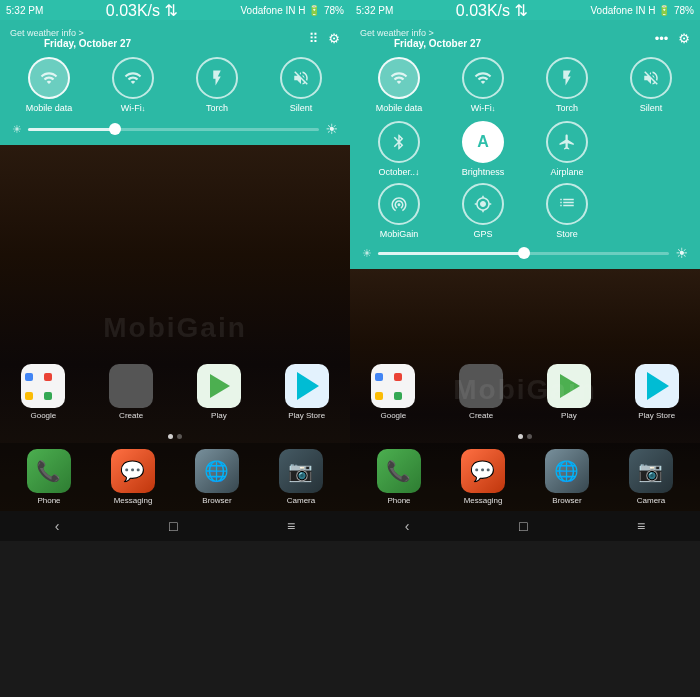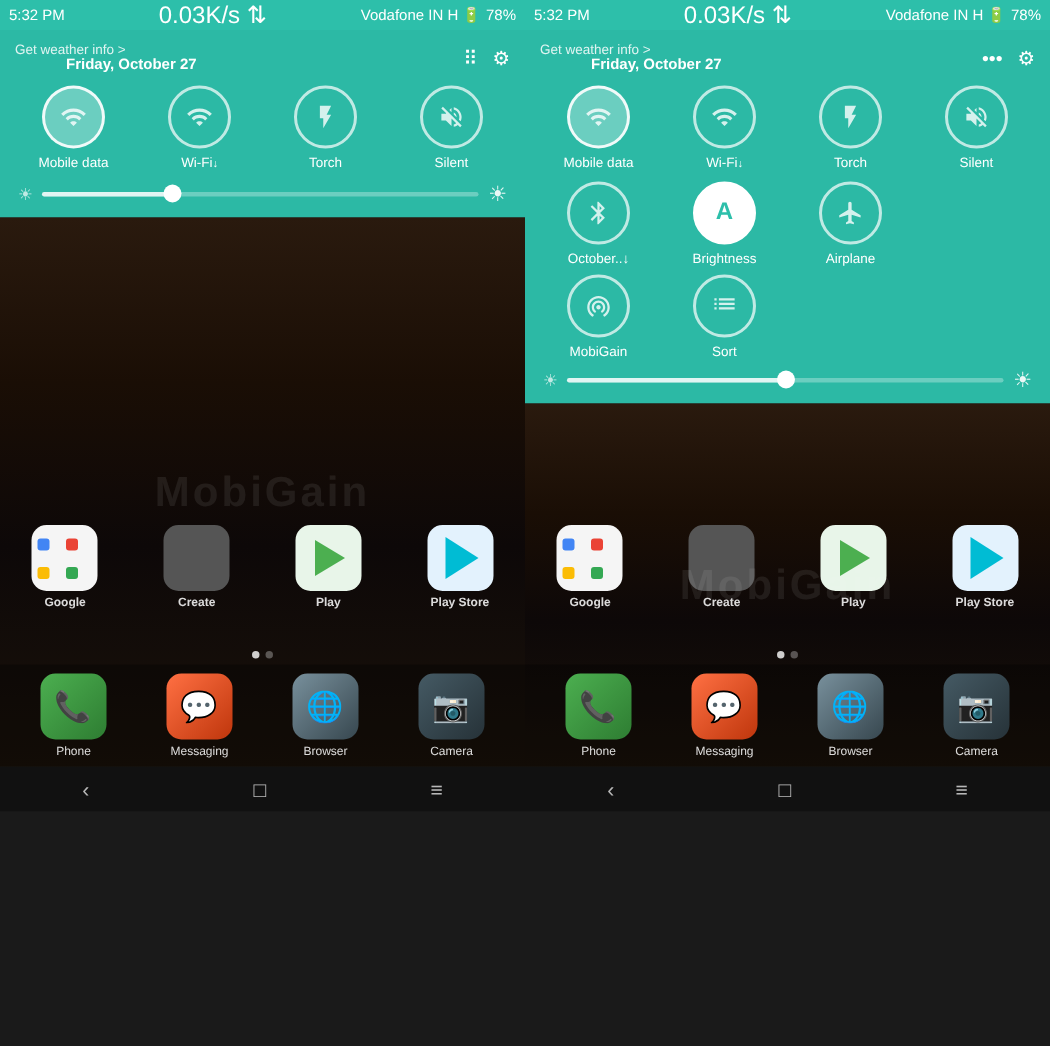--- a/index.html
+++ b/index.html
@@ -183,22 +183,21 @@
     }
 
     
     .app-grid-section {
       padding: 8px 10px 4px;
     }
     .app-row {
       display: grid;
       grid-template-columns: repeat(4, 1fr);
       gap: 21px;
-      margin-bottom: 20px;
-      font-weight: bold;
+      margin-bottom: 6px;
     }
     .app-item {
       display: flex;
       flex-direction: column;
       align-items: center;
       gap: 3px;
       cursor: pointer;
     }
     .app-icon-wrapper {
       width: 44px;
@@ -571,29 +570,37 @@
 
       <div class="toggle-item">
         <div class="toggle-circle">
           <svg width="18" height="18" viewBox="0 0 24 24" fill="currentColor">
               <path d="M12 11c-1.1 0-2 .9-2 2s.9 2 2 2 2-.9 2-2-.9-2-2-2zm6 2c0-3.31-2.69-6-6-6s-6 2.69-6 6c0 2.22 1.21 4.15 3 5.19l1-1.74C8.76 15.67 8 14.42 8 13c0-2.21 1.79-4 4-4s4 1.79 4 4c0 1.42-.76 2.67-1.99 3.45l1 1.74C16.79 17.15 18 15.22 18 13zm-6-10C6.48 3 2 7.48 2 13c0 3.7 2.01 6.92 4.99 8.65l1-1.73C5.61 18.53 4 15.96 4 13c0-4.42 3.58-8 8-8s8 3.58 8 8c0 2.96-1.61 5.53-4 6.92l1 1.73C19.99 19.92 22 16.7 22 13c0-5.52-4.48-10-10-10z"></path>
             </svg>
         </div>
         <span class="toggle-label">MobiGain</span>
       </div>
 
+      <div class="toggle-item">
+        <div class="toggle-circle">
+          <svg width="18" height="18" viewBox="0 0 24 24" fill="currentColor">
+              <path d="M12 8c-2.21 0-4 1.79-4 4s1.79 4 4 4 4-1.79 4-4-1.79-4-4-4zm8.94 3c-.46-4.17-3.77-7.48-7.94-7.94V1h-2v2.06C6.83 3.52 3.52 6.83 3.06 11H1v2h2.06c.46 4.17 3.77 7.48 7.94 7.94V23h2v-2.06c4.17-.46 7.48-3.77 7.94-7.94H23v-2h-2.06zM12 19c-3.87 0-7-3.13-7-7s3.13-7 7-7 7 3.13 7 7-3.13 7-7 7z"></path>
+            </svg>
+        </div>
+        <span class="toggle-label">GPS</span>
+      </div>
 
 
       <div class="toggle-item">
         <div class="toggle-circle">
           <svg width="18" height="18" viewBox="0 0 24 24" fill="currentColor">
               <path d="M3 5h2v2H3V5zm0 4h2v2H3V9zm0 4h2v2H3v-2zm4-8h14v2H7V5zm0 4h14v2H7V9zm0 4h14v2H7v-2z"></path>
             </svg>
         </div>
-        <span class="toggle-label">Sort</span>
+        <span class="toggle-label">Store</span>
       </div>
     </div>
 
     <div class="brightness-row">
       <span class="brightness-sun-small">☀</span>
       <div class="slider-track">
         <div class="slider-fill" style="width: 50%;"></div>
         <div class="slider-thumb" style="left: calc(50% - 6px);"></div>
       </div>
       <span class="brightness-sun-large">☀</span>

